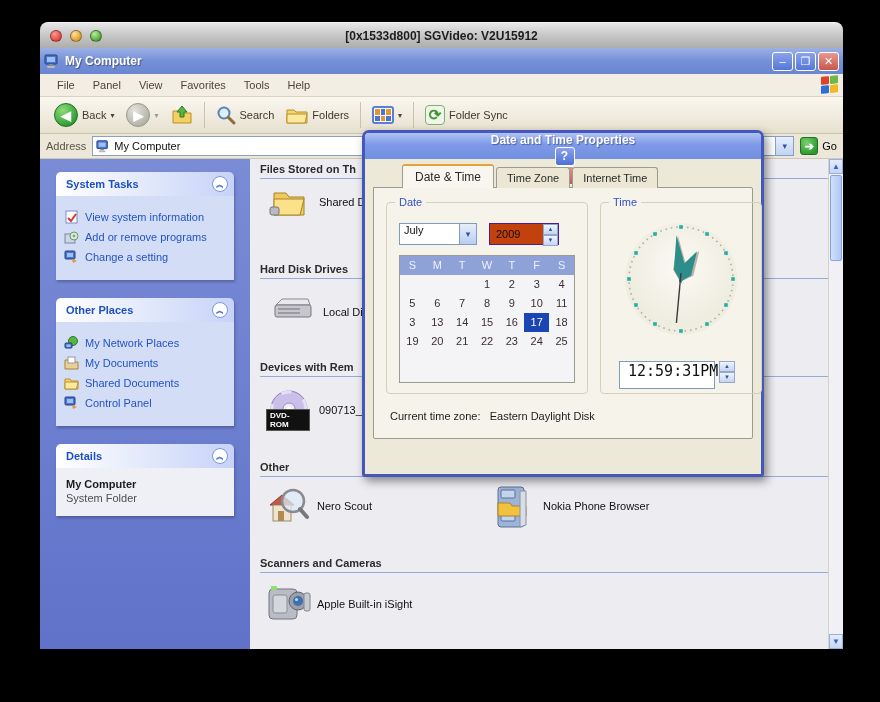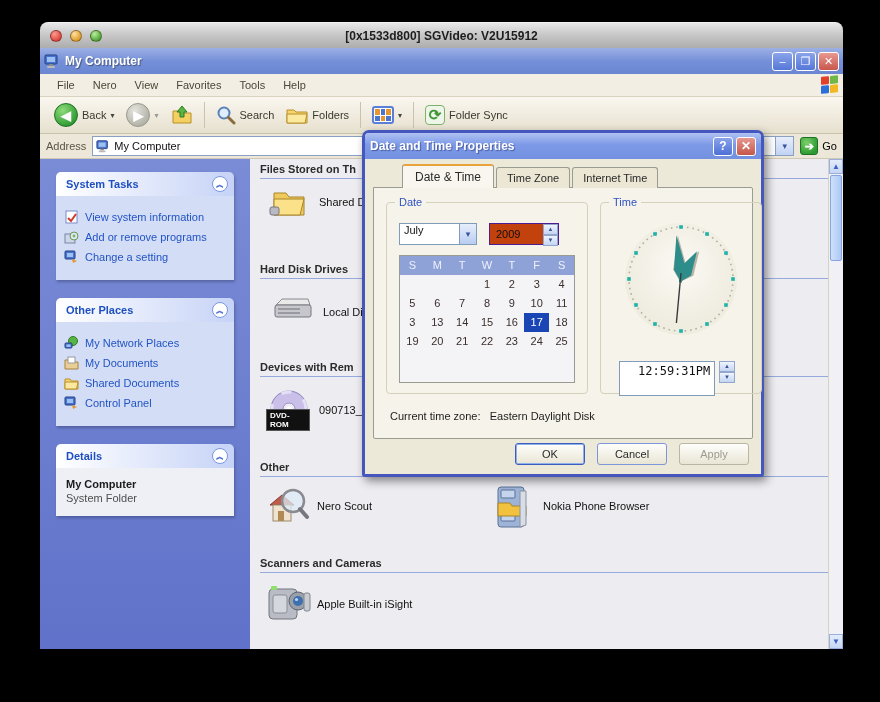--- a/index.html
+++ b/index.html
@@ -101,21 +101,21 @@
   .sb-thumb { height:86px; margin:1px; background:linear-gradient(90deg,#cfe0fa,#aec8f4);
     border:1px solid #88a4de; border-radius:2px; }
   .sb-track { flex:1; }
 
   
   .dialog { position:absolute; left:362px; top:130px; width:402px; height:347px;
     background:#ece9d8; border:3px solid #4557bd; border-radius:7px 7px 3px 3px;
     box-shadow:3px 4px 10px rgba(0,0,0,.45); z-index:50; }
   .dlg-titlebar { height:26px; border-radius:4px 4px 0 0;
     background:linear-gradient(#b0c2f2,#7d9ae8 45%,#7390e0);
-    display:flex; align-items:center; padding:0 5px; }
+    display:flex; align-items:center; padding:0 5px;flex-direction:column; }
   .dlg-title { flex:1; color:#fff; font-weight:bold; font-size:12px;
     text-shadow:1px 1px 1px rgba(20,30,90,.5); }
   .dlg-btn { width:20px; height:19px; border-radius:3px; border:1px solid #fff; color:#fff;
     font-size:12px; font-weight:bold; line-height:17px; text-align:center; margin-left:3px; }
   .dlg-btn.help { background:linear-gradient(#8aa3ea,#4d70d6); }
   .dlg-btn.close { background:linear-gradient(#e89890,#c4564b); }
   .dlg-body { position:relative; padding:8px 8px 0 8px; height:315px; }
   .tabs { display:flex; position:relative; z-index:2;padding-left:29px; }
   .tab { font-size:11px; color:#2a2a2a; padding:4px 10px 3px; margin-right:2px;
     background:#ece7d4; border:1px solid #9a9c93; border-bottom:none; border-radius:3px 3px 0 0; }
@@ -140,23 +140,23 @@
   .spin b { flex:1; background:linear-gradient(#eff4fd,#c4d5f3); border:1px solid #93a8cc;
     font-size:6px; color:#35549c; text-align:center; line-height:9px; font-weight:normal; }
   .calendar { position:absolute; left:12px; top:52px; width:176px; height:128px;
     border:1px solid #9a9c93; background:#f4f4f6; font-size:11px; }
   .cal-head { display:flex; height:19px; background:#8fa2d8; color:#eef1fa; }
   .cal-head span { width:25px; text-align:center; line-height:19px; }
   .cal-row { display:flex; height:19px; }
   .cal-row span { width:25px; text-align:center; line-height:19px; color:#3b2e2c; }
   .cal-row span.sel { background:#1a45b4; color:#fff; }
   .clock { position:absolute; left:22px; top:18px; }
-  .timefield { position:absolute; left:18px; top:158px; width:96px; height:35px; background:#fff;
-    border:1px solid #7f9db9; font-size:12px; color:#111;
-    font-family:"DejaVu Sans Mono", monospace; line-height:19px; padding-left:18px; }
+  .timefield { position:absolute; left:18px; top:158px; width:96px; height:28px; background:#fff;
+    border:1px solid #7f9db9; font-size:15px; color:#111;
+    font-family:"DejaVu Sans Mono", monospace; line-height:19px; padding-left:8px; }
   .timespin { position:absolute; left:118px; top:158px; width:16px; height:21px;
     display:flex; flex-direction:column; }
   .timespin b { flex:1; background:linear-gradient(#eff4fd,#c4d5f3); border:1px solid #93a8cc;
     font-size:6px; color:#35549c; text-align:center; line-height:9px; font-weight:normal; }
   .tzline { position:absolute; left:16px; top:222px; font-size:11px; color:#1c1c1c; }
   .dlg-buttons { position:absolute; bottom:9px; right:12px; display:flex; gap:12px; }
   .btn { width:70px; height:22px; border-radius:3px; font-size:11px; color:#2a2a2a;
     background:linear-gradient(#fefefb,#e9e5d5); border:1px solid #7e96d8; text-align:center;
     line-height:20px; }
   .btn.ok { box-shadow:0 0 0 1px #90b0ea inset; border-color:#3c5cc0; }
@@ -189,21 +189,21 @@
       <span class="xp-title">My Computer</span>
       <span class="winbtns">
         <span class="winbtn">–</span>
         <span class="winbtn">❐</span>
         <span class="winbtn close">✕</span>
       </span>
     </div>
 
     <div class="menubar">
       <span class="mitem">File</span>
-      <span class="mitem">Nero</span>
+      <span class="mitem">Panel</span>
       <span class="mitem">View</span>
       <span class="mitem">Favorites</span>
       <span class="mitem">Tools</span>
       <span class="mitem">Help</span>
       <span class="winlogo">
         <i style="background:#e3402b"></i>
           <i style="background:#70b747"></i>
         <i style="background:#2d6fd8"></i>
           <i style="background:#f2b824"></i>
       </span>
@@ -572,19 +572,14 @@
         </span>
       </div>
 
       <div class="tzline">
         <span>Current time zone:</span>
         <span>&nbsp;</span>
         <span>Eastern Daylight Disk</span>
       </div>
     </div>
 
-    <div class="dlg-buttons">
-      <span class="btn ok">OK</span>
-      <span class="btn">Cancel</span>
-      <span class="btn disabled">Apply</span>
-    </div>
   </div>
 </div>
 
 </body></html>

